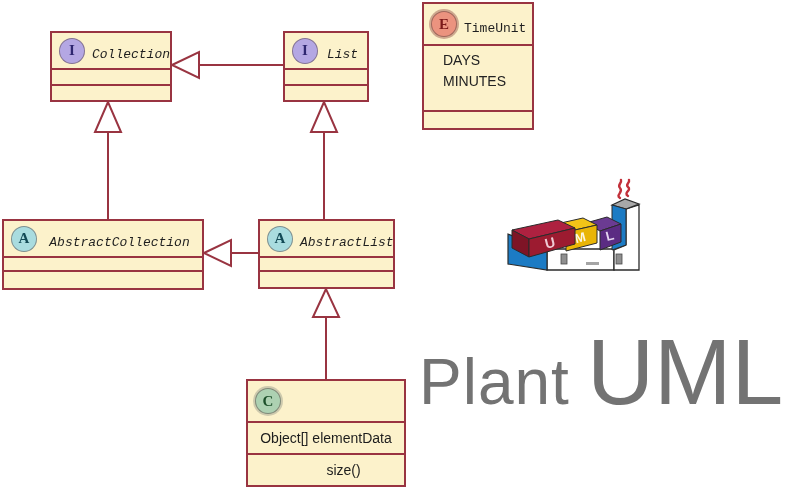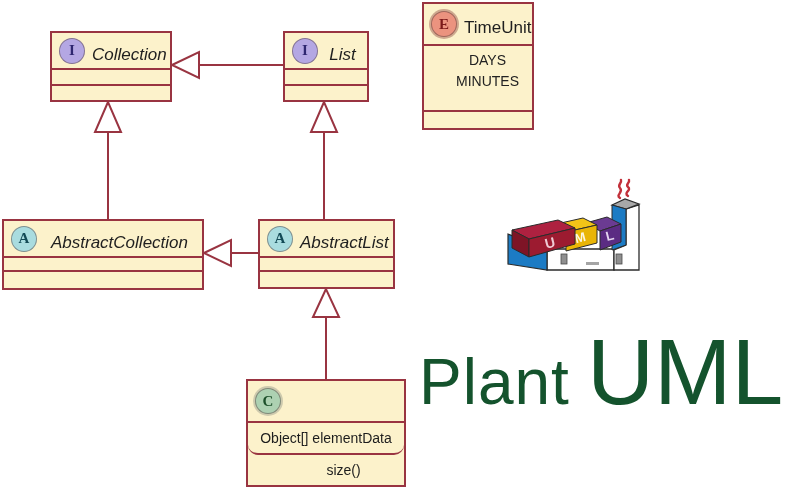--- a/index.html
+++ b/index.html
@@ -23,46 +23,45 @@
     font-family:"Liberation Serif","DejaVu Serif",serif;
     font-weight:bold;font-size:15px;line-height:1;
     border:1px solid rgba(70,50,50,.45);
   }
   .icon-interface{background:#B4A7E3;color:#2E2670;}
   .icon-abstract{background:#A9DCDF;color:#134A56;}
   .icon-class{background:#ADD1B2;color:#1C4F2A;box-shadow:0 0 0 2px rgba(120,130,120,.35);}
   .icon-enum{background:#EB937F;color:#7C1A1A;box-shadow:0 0 0 2px rgba(150,80,70,.45);}
   .class-name{
     flex:1;text-align:center;
-    font-family:Liberation Sans, sans-serif;
-    font-size:17px;color:#1f1f1f;white-space:nowrap;margin-top:8px;
+    font-family:Liberation Mono, monospace;
+    font-size:13px;color:#1f1f1f;white-space:nowrap;margin-top:8px;
   }
   .italic{font-style:italic;}
-  .compartment{box-sizing:border-box;text-align:center;}
+  .compartment{box-sizing:border-box;}
   .divided{border-bottom:2px solid #993441;}
   .fill{flex:1;margin-left:35px;}
   .enum-values{
     padding:4px 0 0 19px;font-size:14px;line-height:21px;color:#222;
     font-family:"Liberation Sans","DejaVu Sans",sans-serif;
   }
   .member-row{
     display:flex;align-items:center;justify-content:center;
     font-size:14px;color:#1d1d1d;white-space:nowrap;
     font-family:"Liberation Sans","DejaVu Sans",sans-serif;
-    border-radius:10px;
   }
   
   .connectors{position:absolute;left:0;top:0;z-index:0;}
   .uml-box{z-index:1;}
   
   .logo-factory{position:absolute;left:495px;top:173px;width:150px;height:112px;z-index:1;}
   .brand{
     position:absolute;left:419px;top:274px;width:380px;
     display:flex;align-items:baseline;gap:17px;z-index:1;
-    color:#14532d;font-family:"Liberation Sans","DejaVu Sans",sans-serif;font-weight:300;
+    color:#737373;font-family:"Liberation Sans","DejaVu Sans",sans-serif;font-weight:300;
   }
   .brand-plant{font-size:64px;letter-spacing:1px;}
   .brand-uml{font-size:93px;letter-spacing:0px;margin-top:45px;}
 </style>
 </head>
 <body>
 
 <div class="canvas">
 
   <svg class="connectors" width="800" height="497" viewBox="0 0 800 497">

